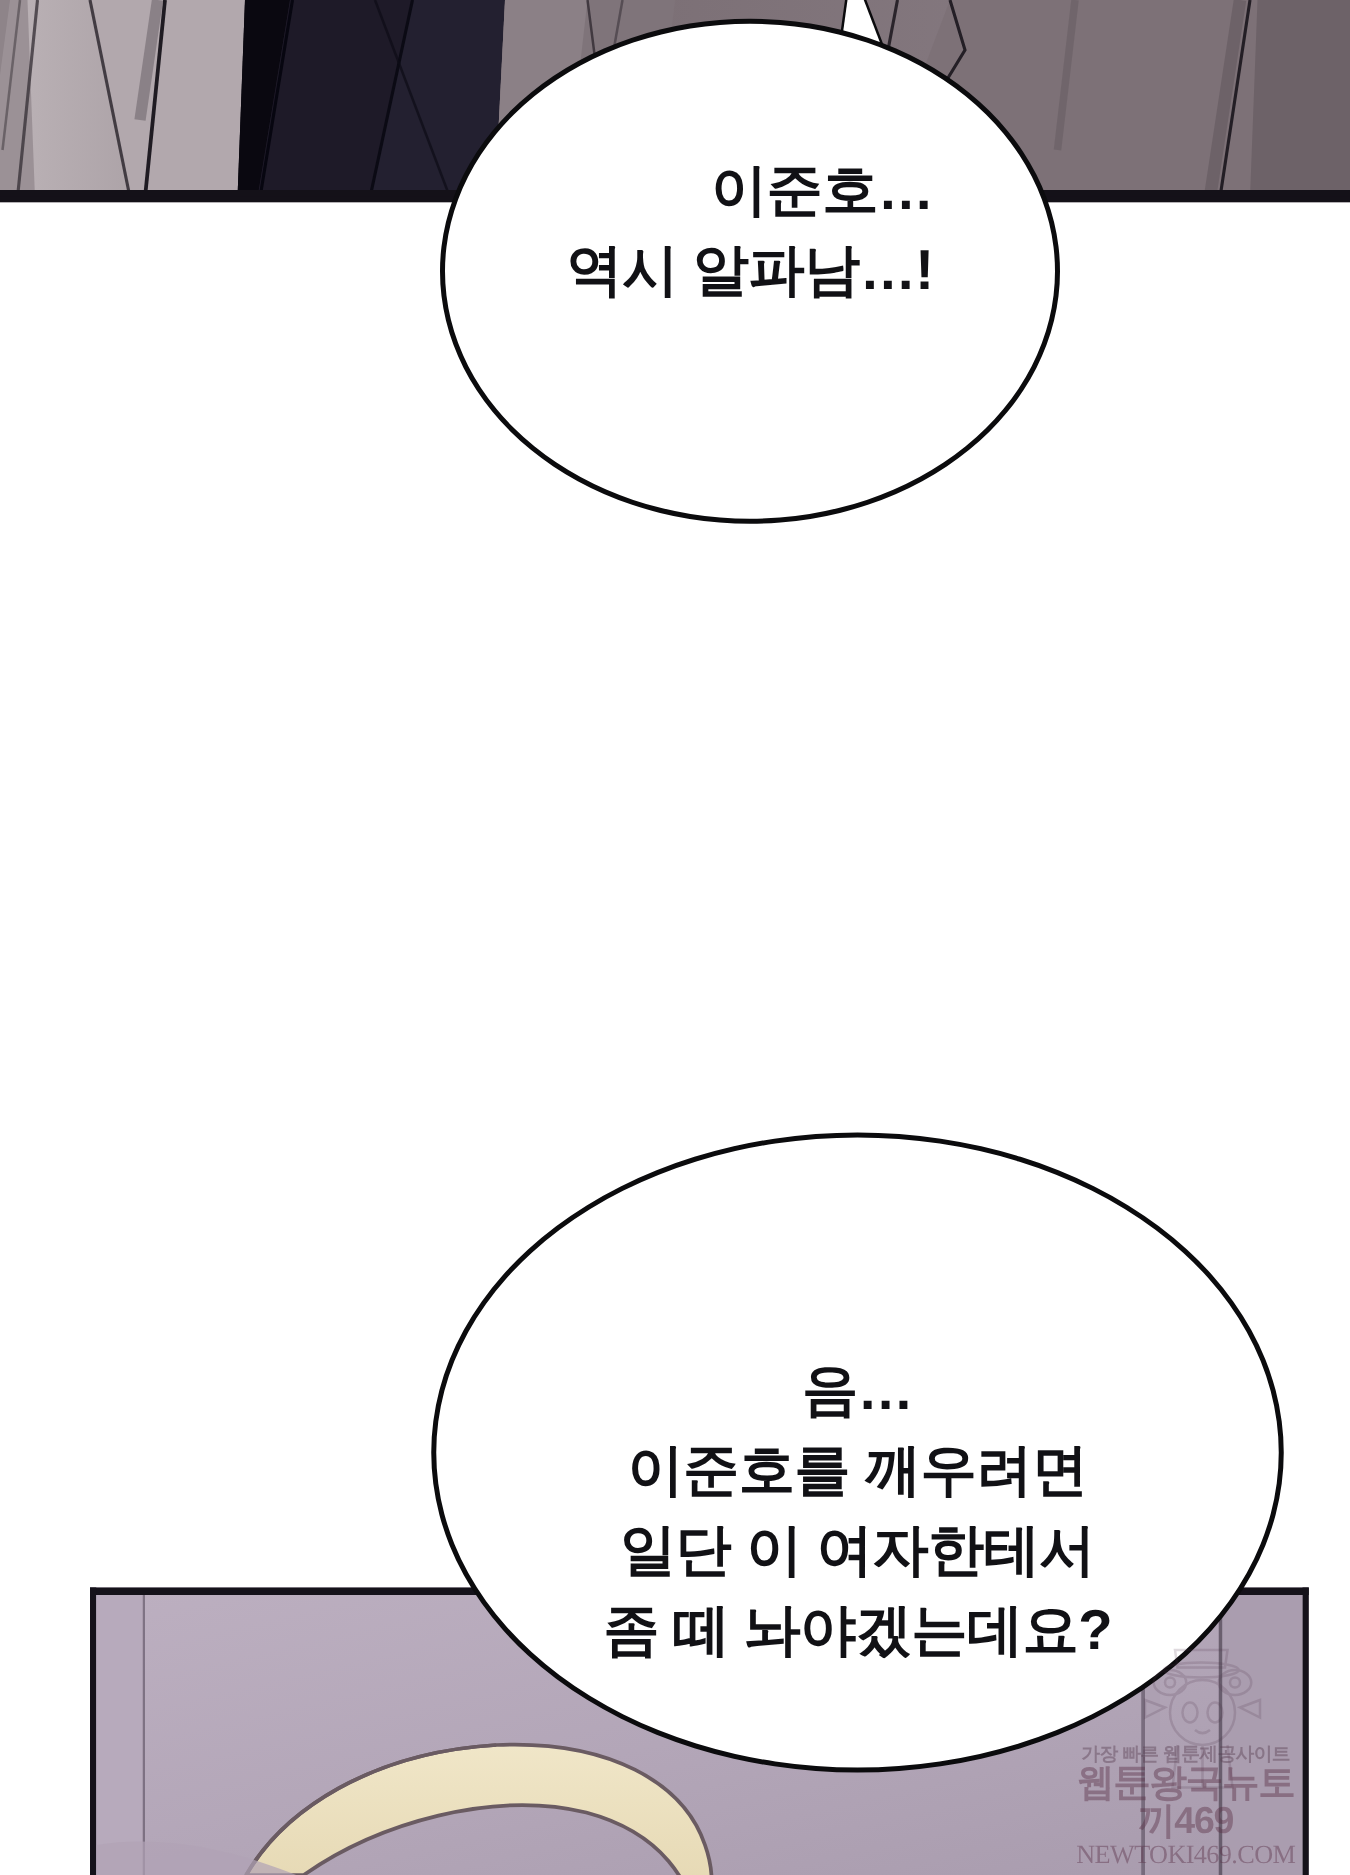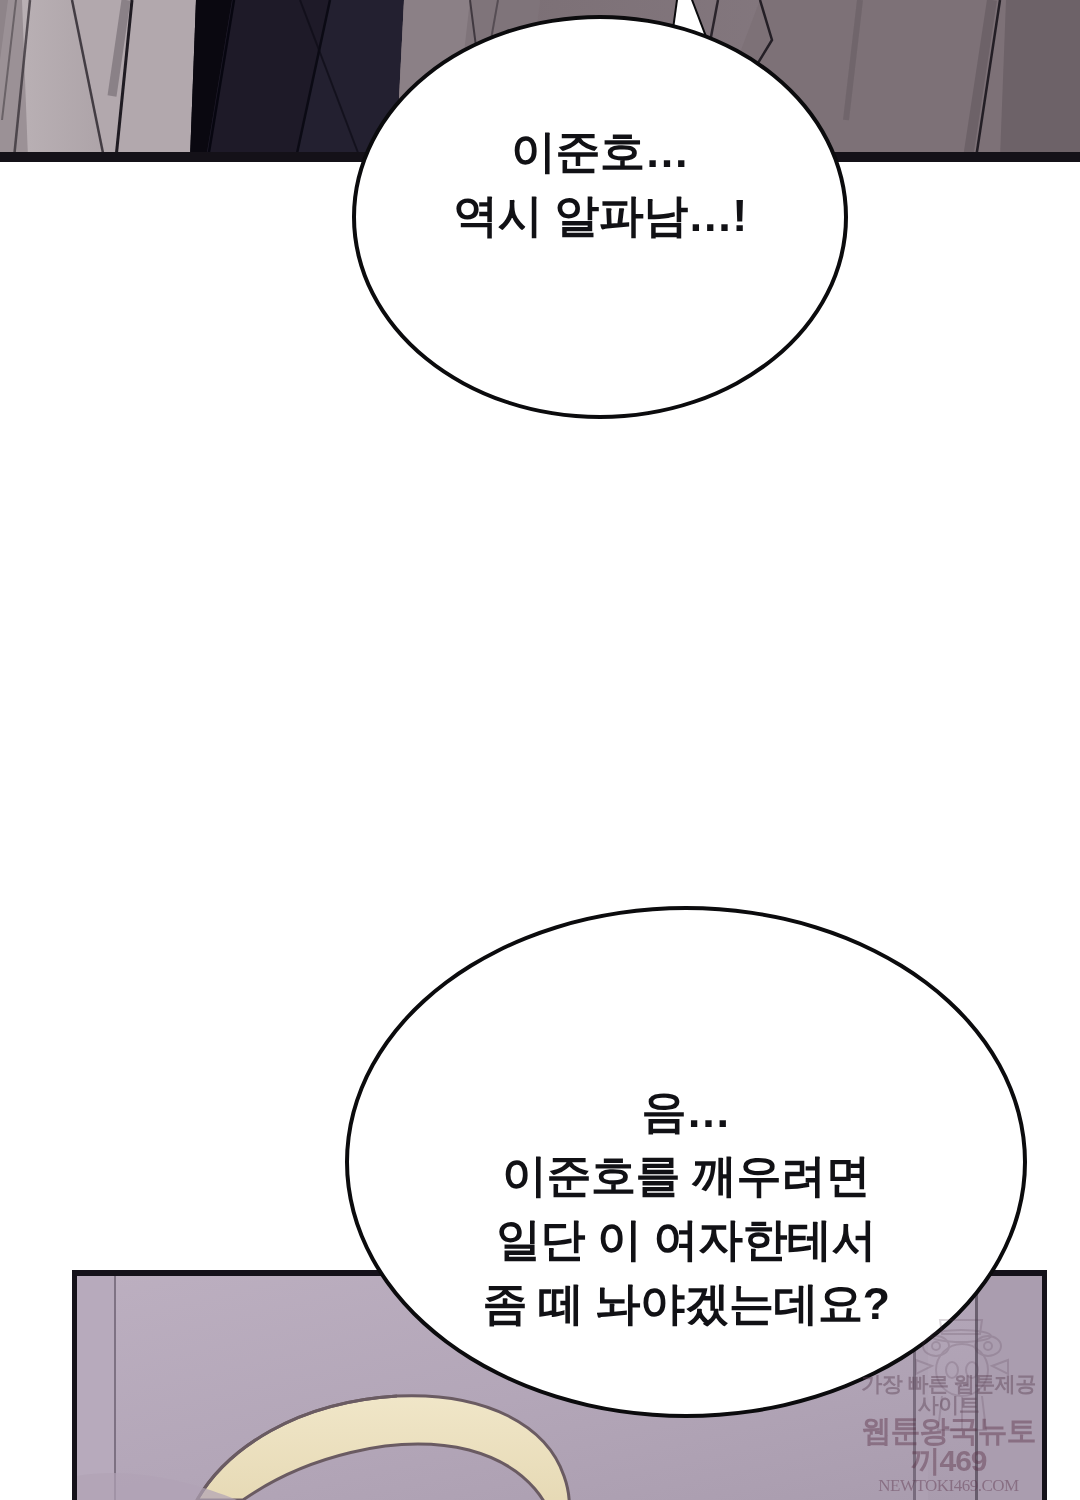--- a/index.html
+++ b/index.html
@@ -71,20 +71,21 @@
     letter-spacing: -0.5px;
     white-space: pre-line;
   }
 
   #bubble-1 {
     left: 352px;
     top: 15px;
     width: 496px;
     height: 404px;
     z-index: 30;
+    text-align: right;
   }
   #bubble-1 .bubble-text {
     font-size: 45px;
     line-height: 1.42;
     transform: translateY(-33px);
   }
 
   #bubble-2 {
     left: 345px;
     top: 906px;
@@ -111,37 +112,37 @@
     bottom: 6px;
     width: 175px;
     text-align: center;
     line-height: 1.0;
     z-index: 40;
     pointer-events: none;
     opacity: 0.42;
   }
   .wm-line1 {
     display: block;
-    font-size: 21px;
+    font-size: 15px;
     font-weight: 700;
     color: #5a3f52;
     letter-spacing: -0.5px;
   }
   .wm-line2 {
     display: block;
     font-size: 30px;
     font-weight: 700;
     color: #5a2f45;
     letter-spacing: -1px;
     margin-top: 1px;
   }
   .wm-line3 {
     display: block;
     font-family: "Liberation Serif", "DejaVu Serif", serif;
-    font-size: 17px;
+    font-size: 21px;
     font-weight: 400;
     color: #5a3048;
     letter-spacing: -0.5px;
     margin-top: 1px;
   }
   .wm-mascot {
     position: absolute;
     right: 20px;
     bottom: 66px;
     width: 120px;

